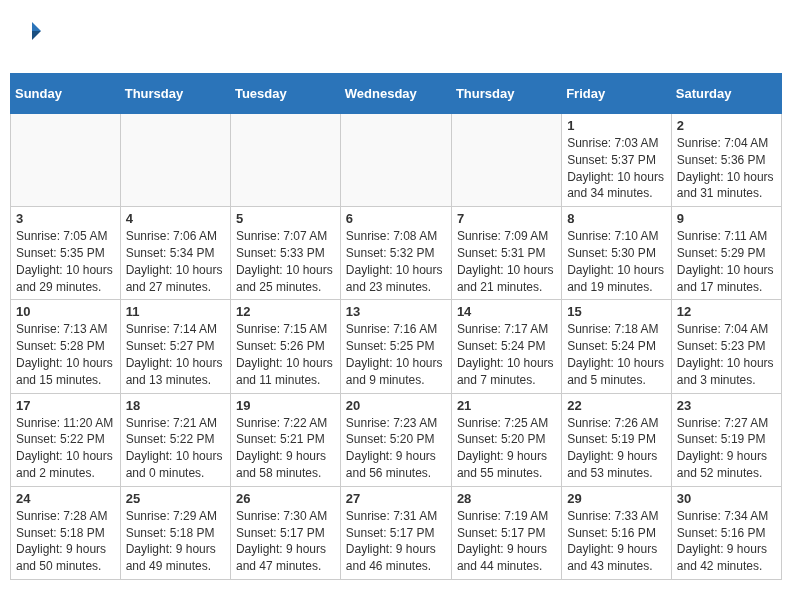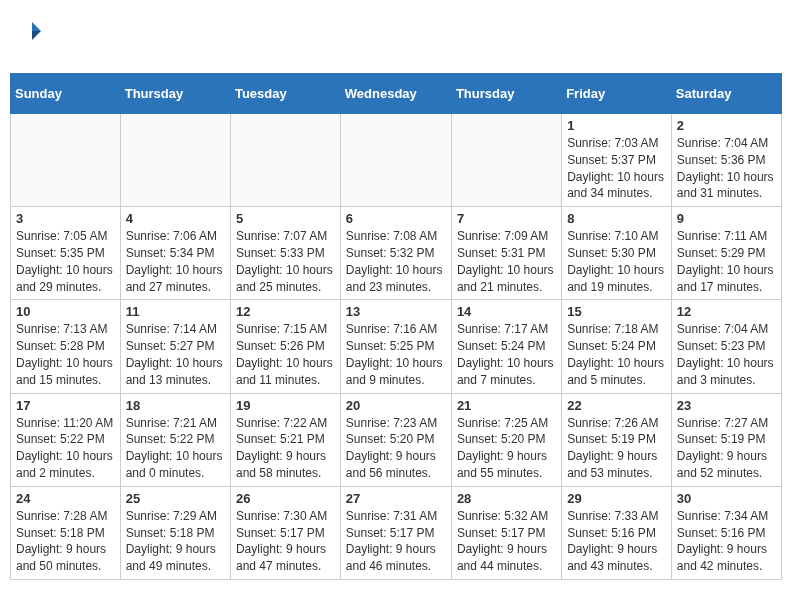--- a/index.html
+++ b/index.html
@@ -309,21 +309,21 @@
         </td>
         <td>
           <span class="day-num">27</span>
           <div class="day-info" style="white-space: pre-line;">Sunrise: 7:31 AM
 Sunset: 5:17 PM
 Daylight: 9 hours
 and 46 minutes.</div>
         </td>
         <td>
           <span class="day-num">28</span>
-          <div class="day-info" style="white-space: pre-line;">Sunrise: 5:32 AM
+          <div class="day-info" style="white-space: pre-line;">Sunrise: 7:19 AM
 Sunset: 5:17 PM
 Daylight: 9 hours
 and 44 minutes.</div>
         </td>
         <td>
           <span class="day-num">29</span>
           <div class="day-info" style="white-space: pre-line;">Sunrise: 7:33 AM
 Sunset: 5:16 PM
 Daylight: 9 hours
 and 43 minutes.</div>

